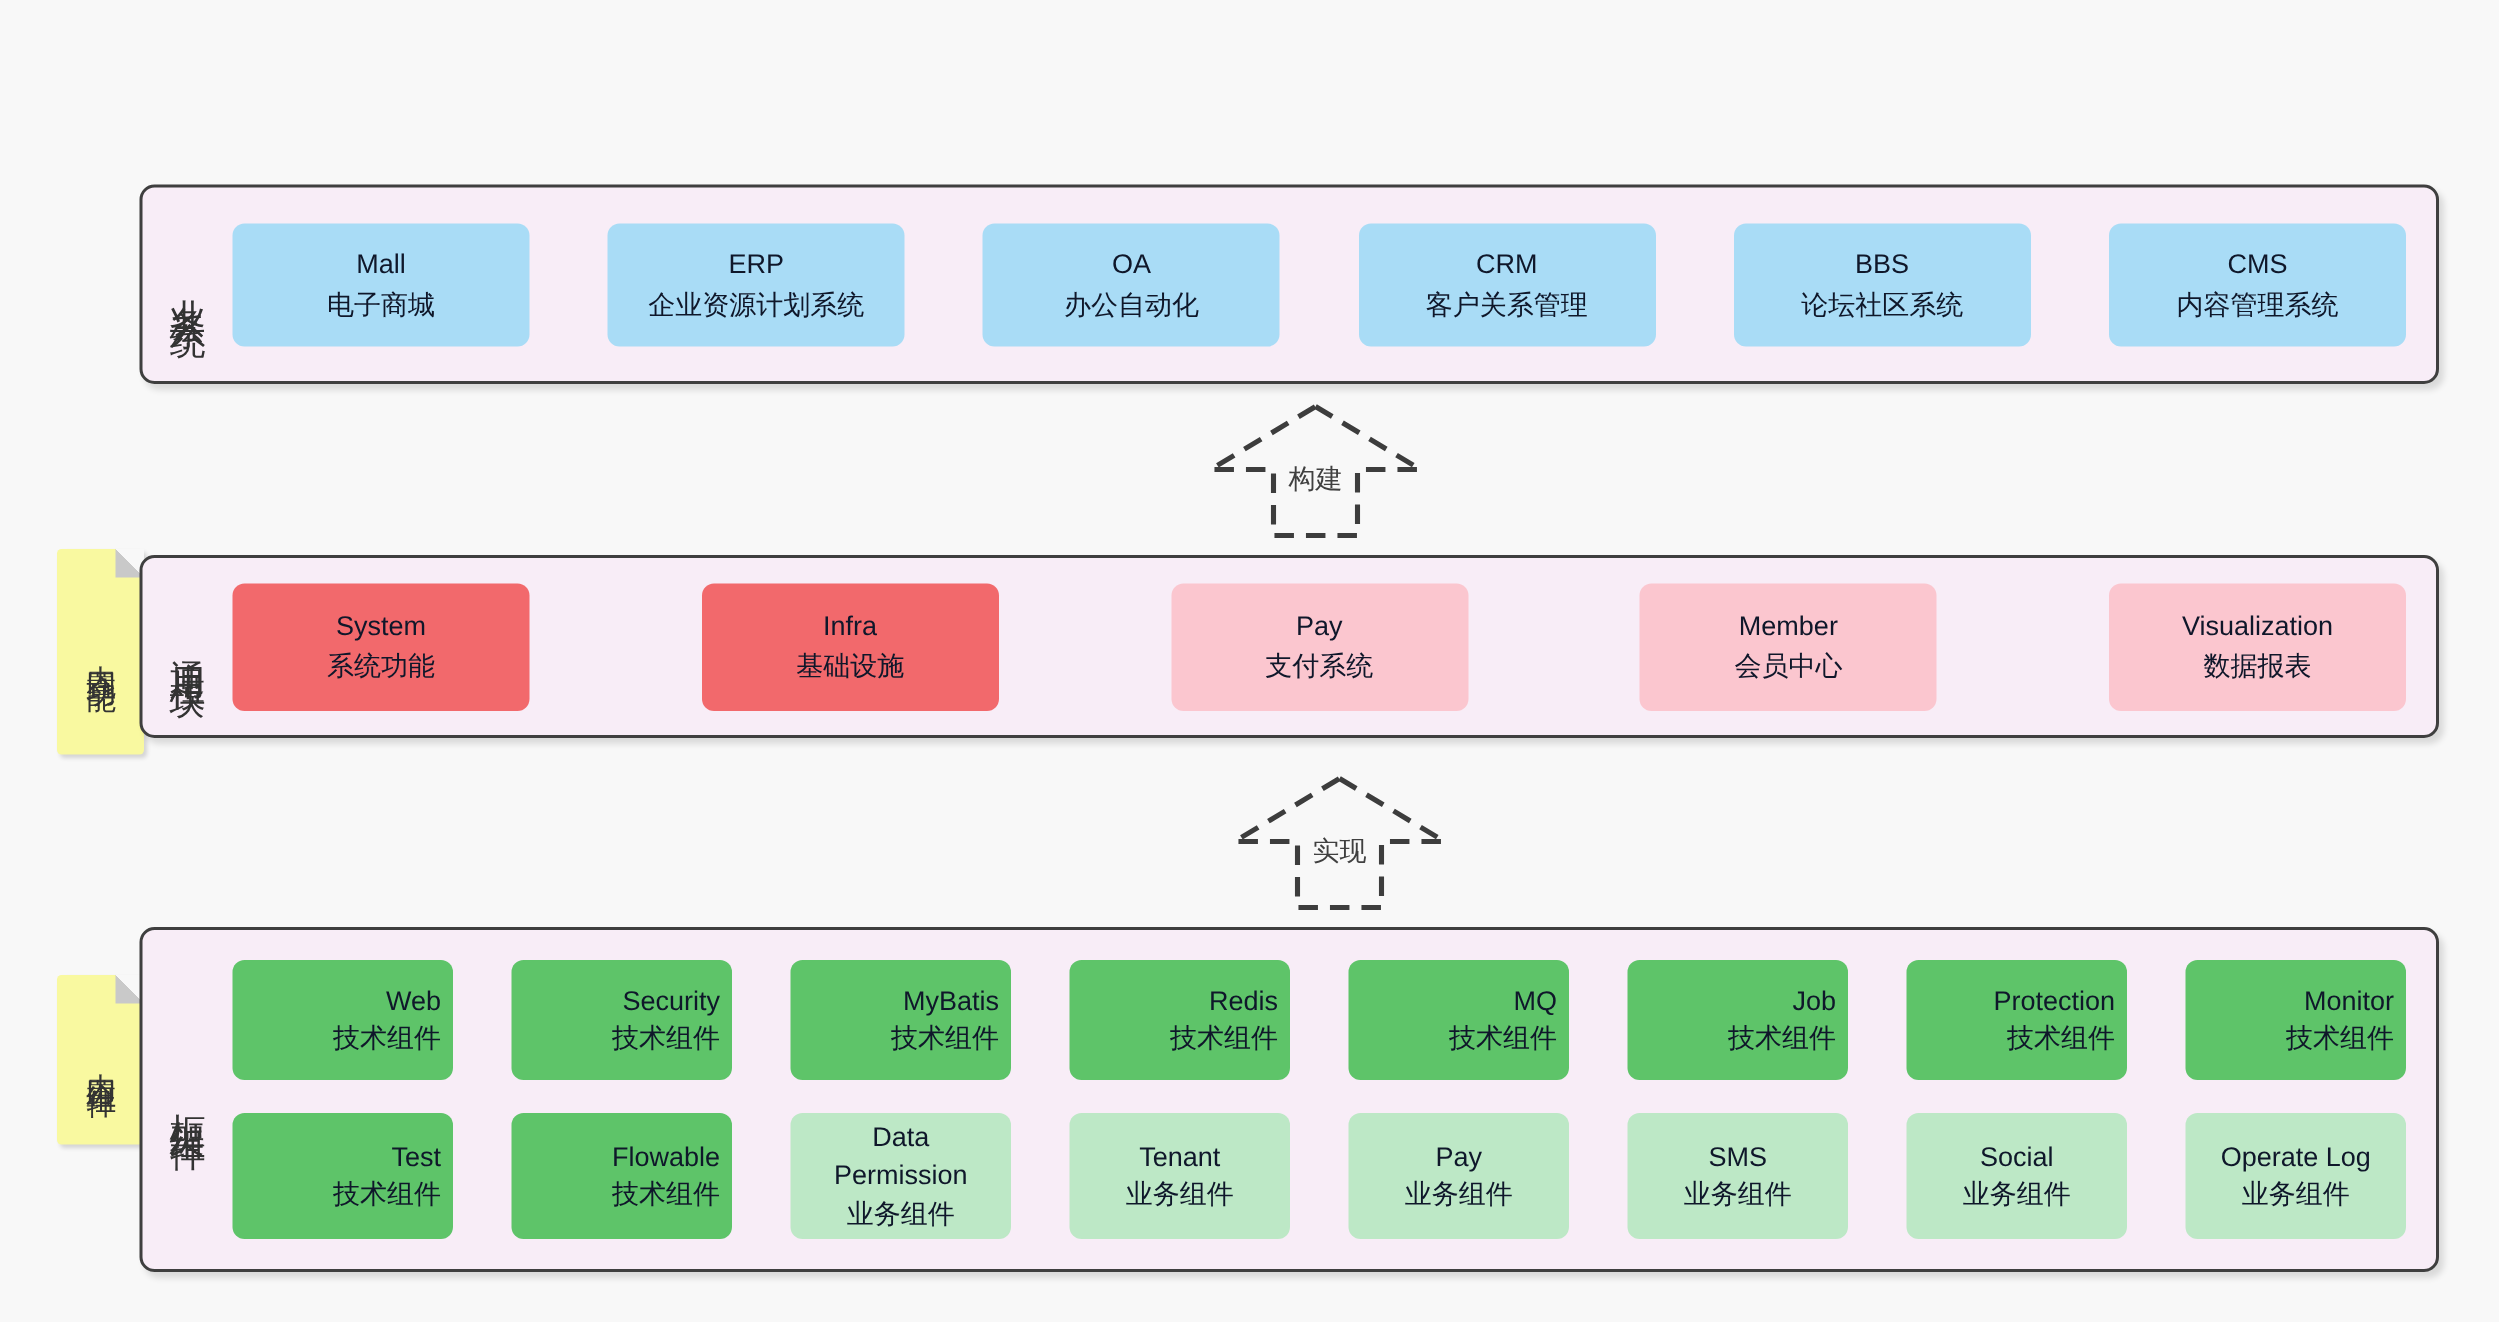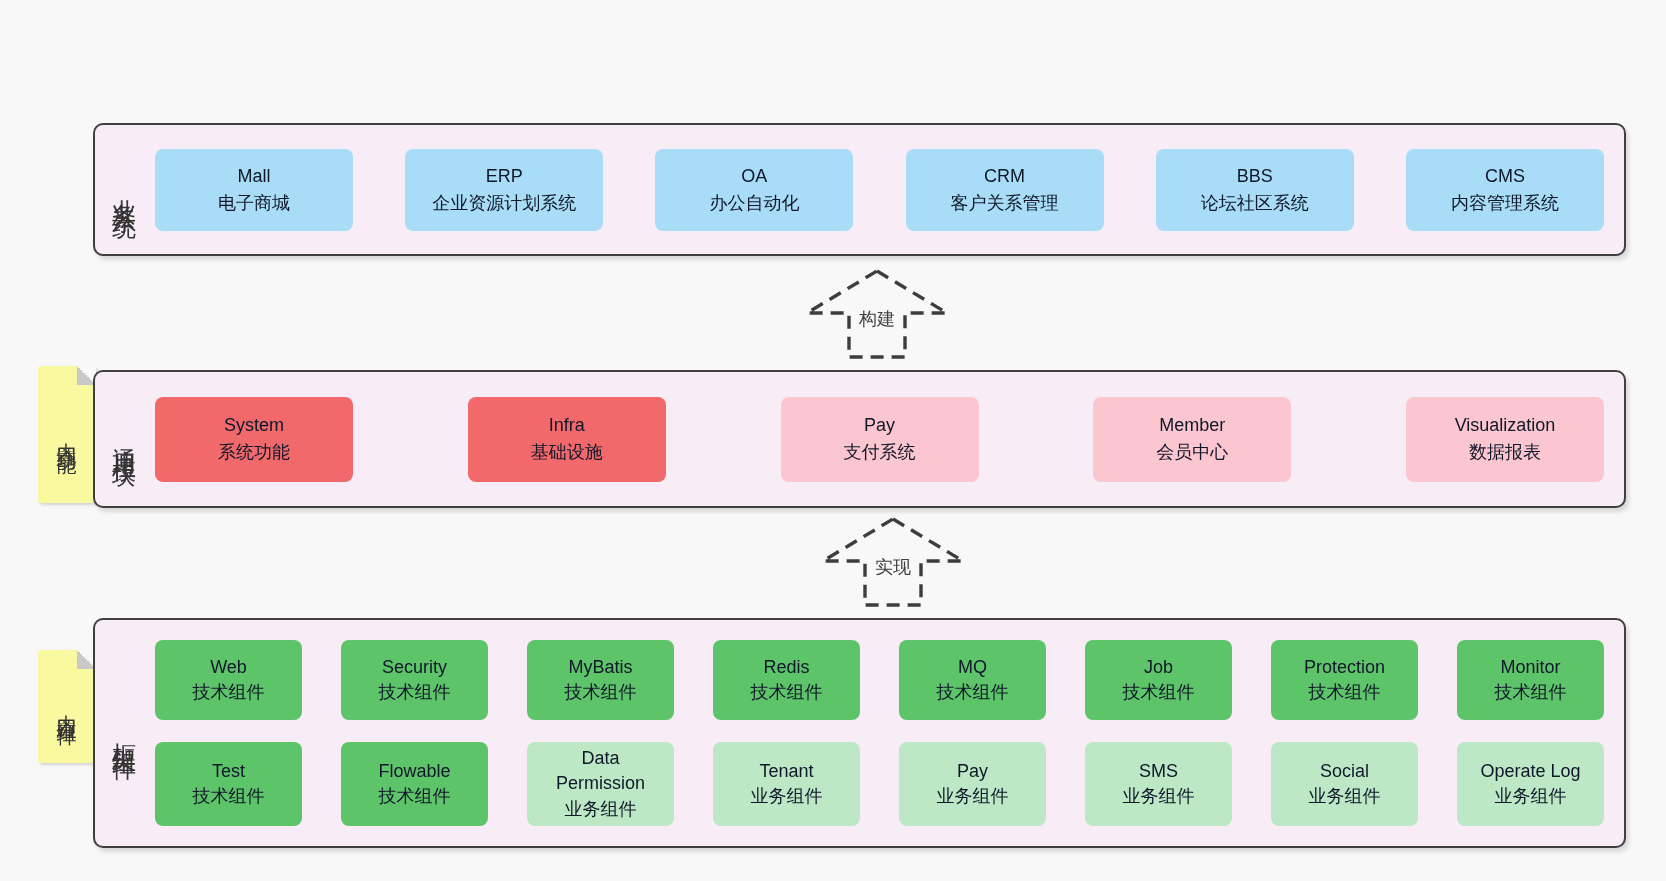--- a/index.html
+++ b/index.html
@@ -16,21 +16,21 @@
   
   .layer {
     position:absolute;
     left:93px; width:1533px;
     background:#f8edf7;
     border:2px solid #3f3f3f;
     border-radius:10px;
     box-shadow:3px 4px 4px rgba(0,0,0,0.12);
   }
   .layer-business   { top:123px; height:133px; }
-  .layer-modules    { top:370px; height:138px; }
+  .layer-modules    { top:370px; height:122px; }
   .layer-components { top:618px; height:230px; }
 
   .v-label {
     position:absolute; left:0; top:0; bottom:0; width:58px;
     display:flex; align-items:center; justify-content:center;
     color:#333;
   }
   .v-text {
     writing-mode:vertical-rl;
     text-orientation:upright;
@@ -58,21 +58,21 @@
     padding:2px 8px;
   }
   .box span { display:block; max-width:100%; }
   .box-wide  { width:198px; height:82px; }
   .layer-modules .box-wide { height:85px; }
   .box-small { width:147px; height:100%; line-height:1.4; }
 
   .blue        { background:#a9dcf6; }
   .red         { background:#f2696c; }
   .pink        { background:#fbc6cf; }
-  .green       { background:#5ec469; }
+  .green       { background:#5ec469;align-items:flex-end; }
   .green-light { background:#bde8c6; }
 
   
   .tag {
     position:absolute; left:38px; width:58px;
     background:#f9f9a0;
     border-radius:3px;
     display:flex; align-items:center; justify-content:center;
     color:#333;
     box-shadow:2px 2px 3px rgba(0,0,0,0.15);

